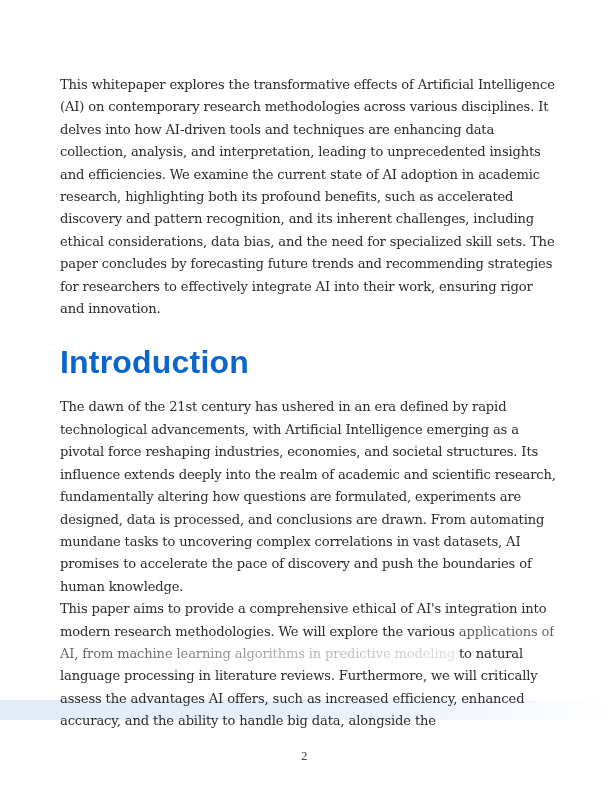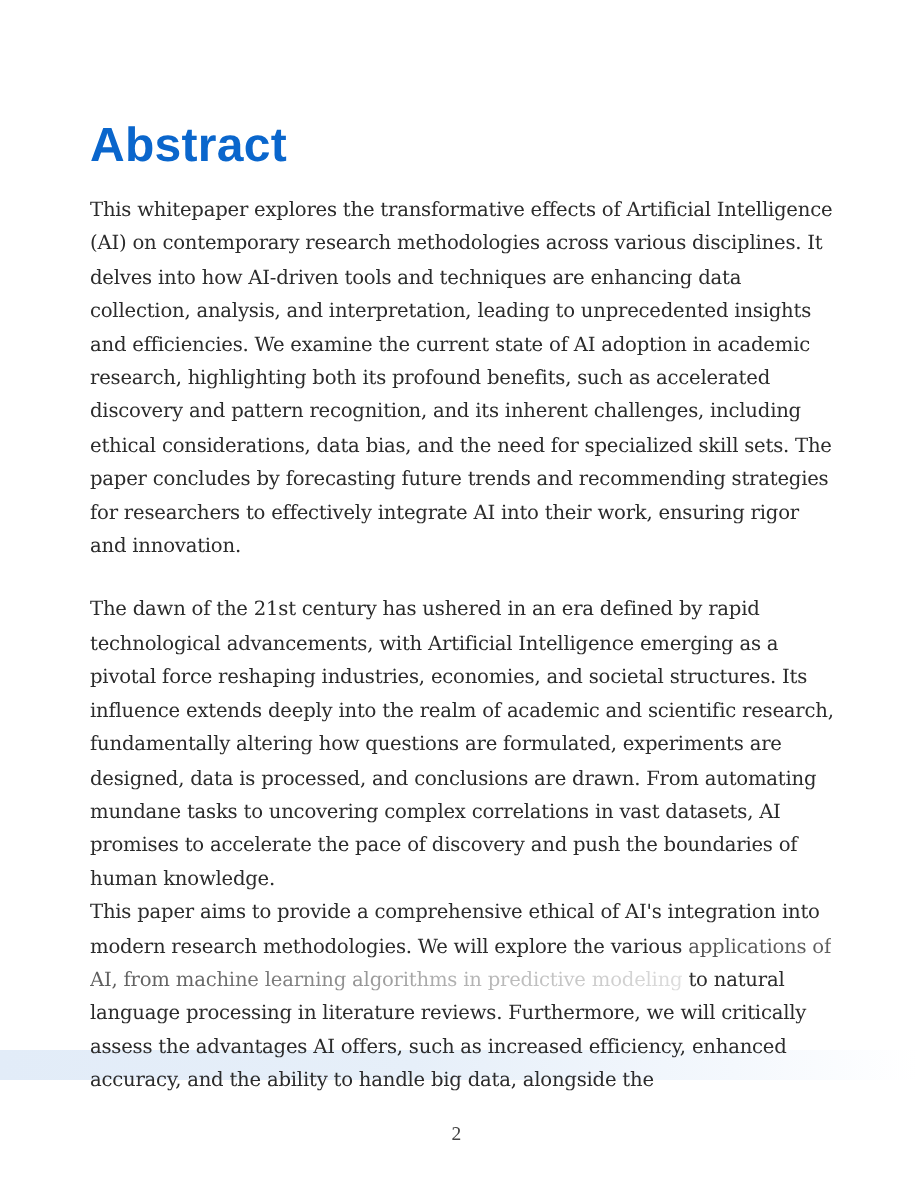--- a/index.html
+++ b/index.html
@@ -44,23 +44,23 @@
     font-size: 13px; color: #444; z-index: 2;
   }
 </style>
 </head>
 <body>
 
 <div class="page">
   <div class="band"></div>
 
   <div class="content">
-    <h1>Abstract</h1>
     <p class="abstract-p">This whitepaper explores the transformative effects of Artificial Intelligence (AI) on contemporary research methodologies across various disciplines. It delves into how AI-driven tools and techniques are enhancing data collection, analysis, and interpretation, leading to unprecedented insights and efficiencies. We examine the current state of AI adoption in academic research, highlighting both its profound benefits, such as accelerated discovery and pattern recognition, and its inherent challenges, including ethical considerations, data bias, and the need for specialized skill sets. The paper concludes by forecasting future trends and recommending strategies for researchers to effectively integrate AI into their work, ensuring rigor and innovation.</p>
 
+    <h1>Introduction</h1>
     <p>The dawn of the 21st century has ushered in an era defined by rapid technological advancements, with Artificial Intelligence emerging as a pivotal force reshaping industries, economies, and societal structures. Its influence extends deeply into the realm of academic and scientific research, fundamentally altering how questions are formulated, experiments are designed, data is processed, and conclusions are drawn. From automating mundane tasks to uncovering complex correlations in vast datasets, AI promises to accelerate the pace of discovery and push the boundaries of human knowledge.</p>
     <p>
       <span>This paper aims to provide a comprehensive ethical of AI's integration into modern research methodologies. We will explore the various</span>
       <span class="fade-line">applications of AI, from machine learning algorithms in predictive modeling</span>
       <span>to natural language processing in literature reviews. Furthermore, we will critically assess the advantages AI offers, such as increased efficiency, enhanced accuracy, and the ability to handle big data, alongside the</span>
     </p>
   </div>
 
   <div class="page-number">2</div>
 </div>

